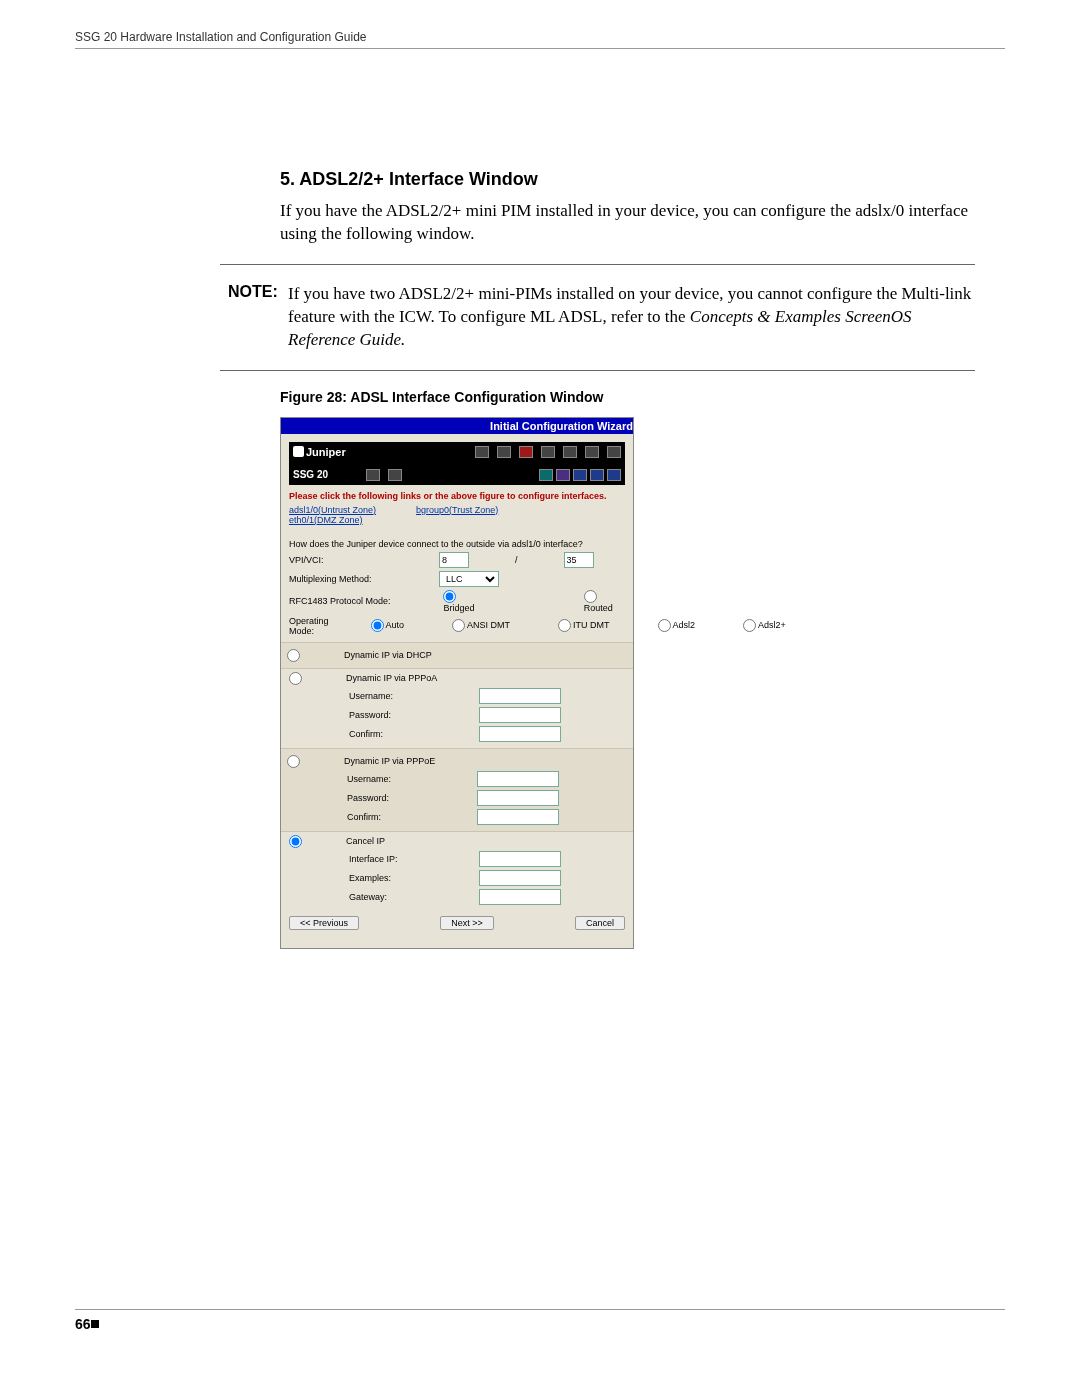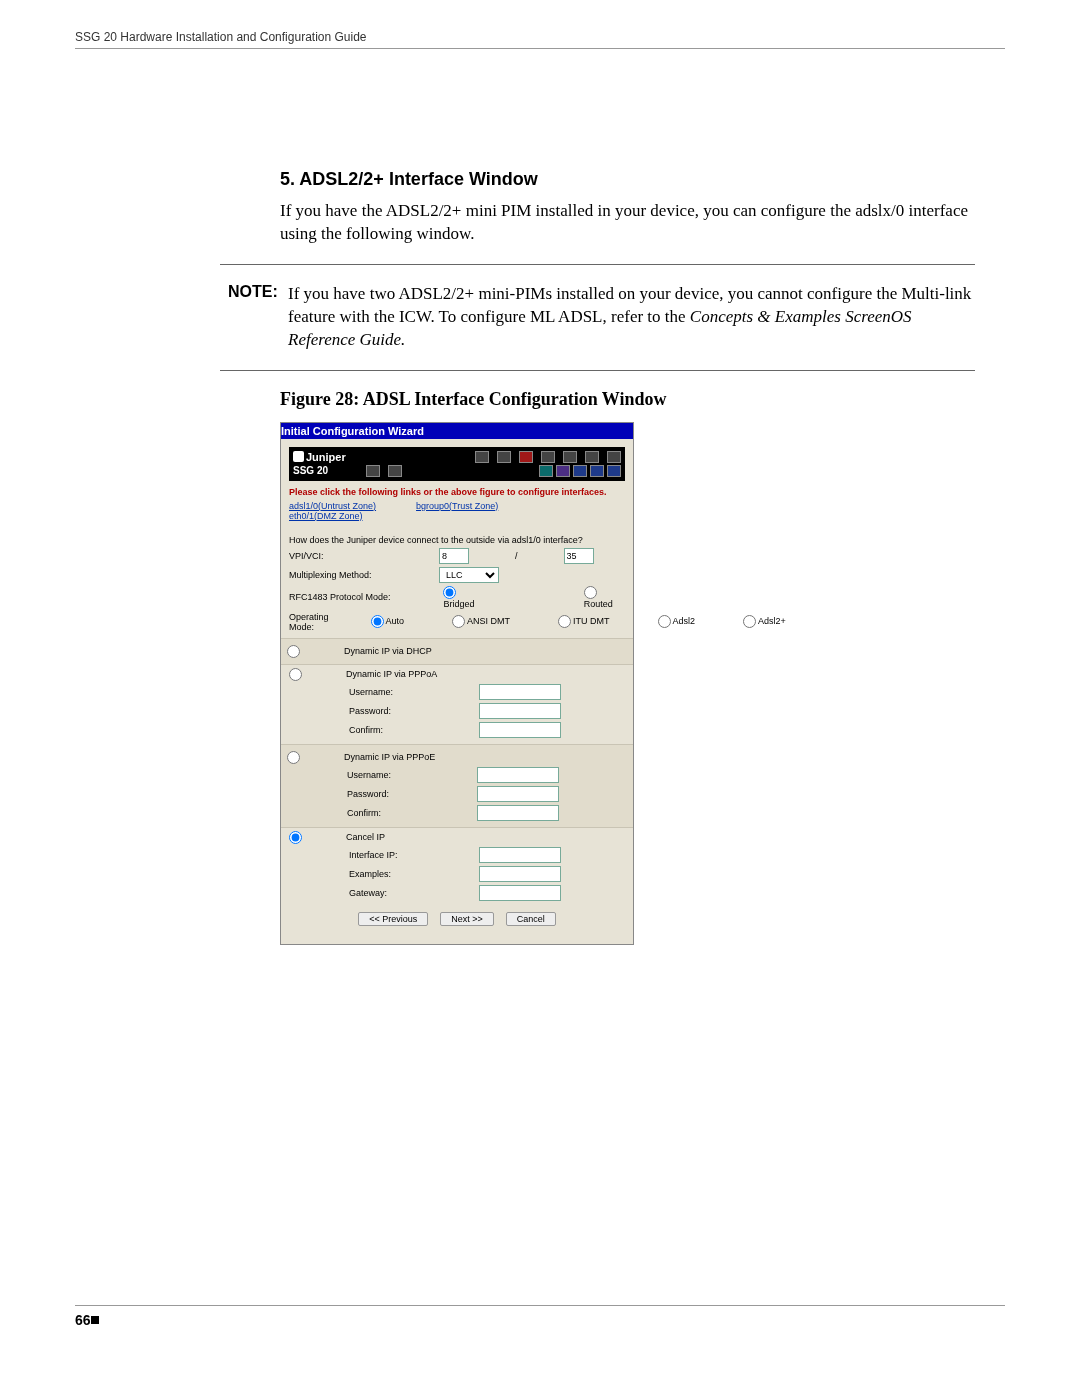--- a/index.html
+++ b/index.html
@@ -59,51 +59,51 @@
   }
   .note-body {
     font-family: Georgia, serif;
     font-size: 17px;
     line-height: 1.35;
   }
   .note-body em {
     font-style: italic;
   }
   .figure-caption {
-    font-family: Liberation Serif, serif;
-    font-size: 18px;
+    font-family: Liberation Sans, sans-serif;
+    font-size: 14px;
     font-weight: bold;
     margin: 6px 0 12px 0;
   }
   
   .wizard {
     width: 352px;
     border: 1px solid #888;
     background: #e7e3d6;
     font-family: Verdana, Arial, sans-serif;
     font-size: 9px;
   }
   .wiz-title {
     background: #0000b8;
     color: #fff;
-    text-align: left;
+    text-align: right;
     font-weight: bold;
     font-size: 11px;
     padding: 2px 0;
   }
   .wiz-body {
     padding: 8px;
   }
   .device-bar {
     background: #000;
     color: #fff;
     padding: 4px;
     display: flex;
     flex-direction: column;
-    gap: 2px;
+    gap: 11px;
   }
   .device-row1 {
     display: flex;
     align-items: center;
     gap: 8px;
   }
   .brand {
     font-weight: bold;
     font-size: 11px;
     display: flex;
@@ -183,21 +183,21 @@
   .section-block {
     background: #e1dccc;
     border-top: 1px solid #c9c4b4;
     border-bottom: 1px solid #c9c4b4;
     padding: 3px 6px;
     margin: 6px -8px 0 -8px;
   }
   .sub-indent .flabel { width: 88px; margin-left: 60px; }
   .wiz-buttons {
     display: flex;
-    justify-content: center;
+    justify-content: space-between;
     gap: 12px;
     padding: 8px 0 10px 0;
   }
   .wbtn {
     font-size: 9px;
     padding: 1px 10px;
     background: #eee;
     border: 1px solid #999;
     border-radius: 2px;
   }

